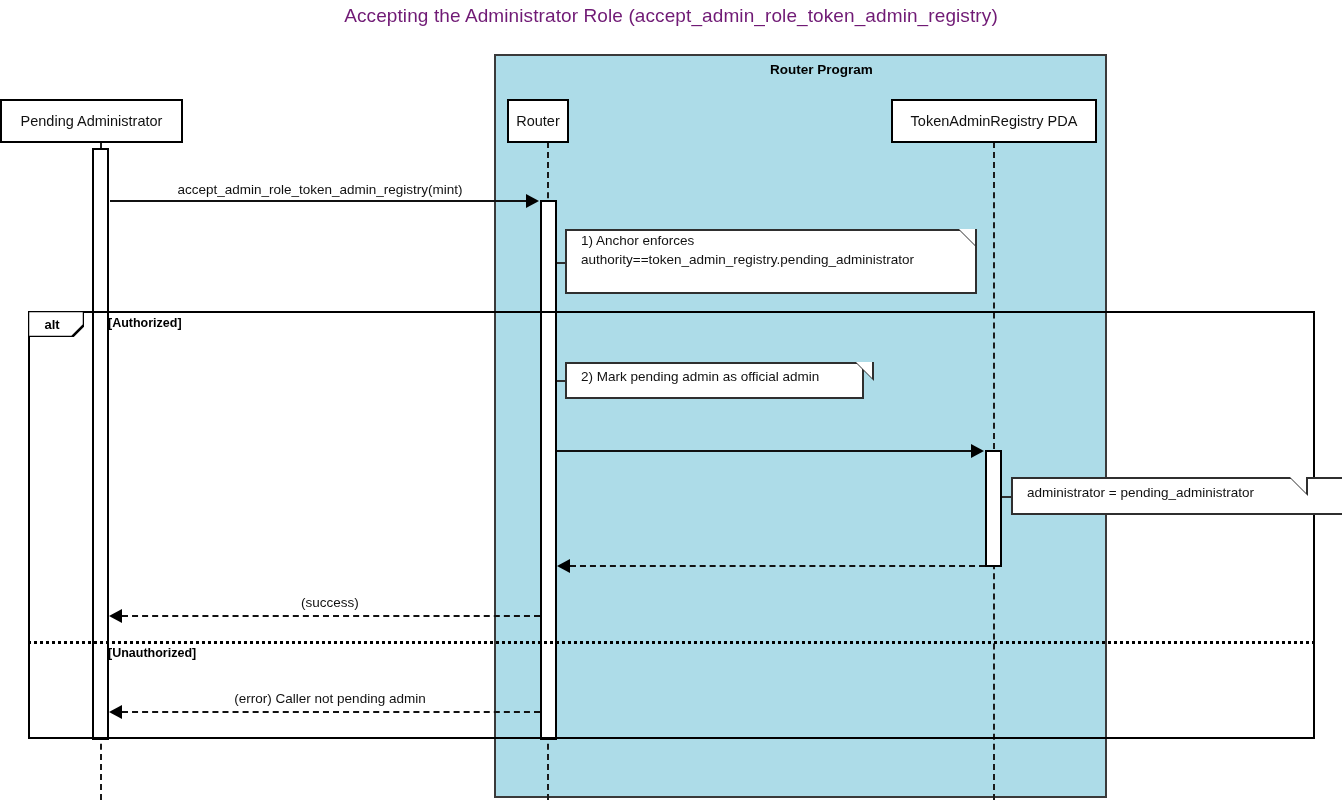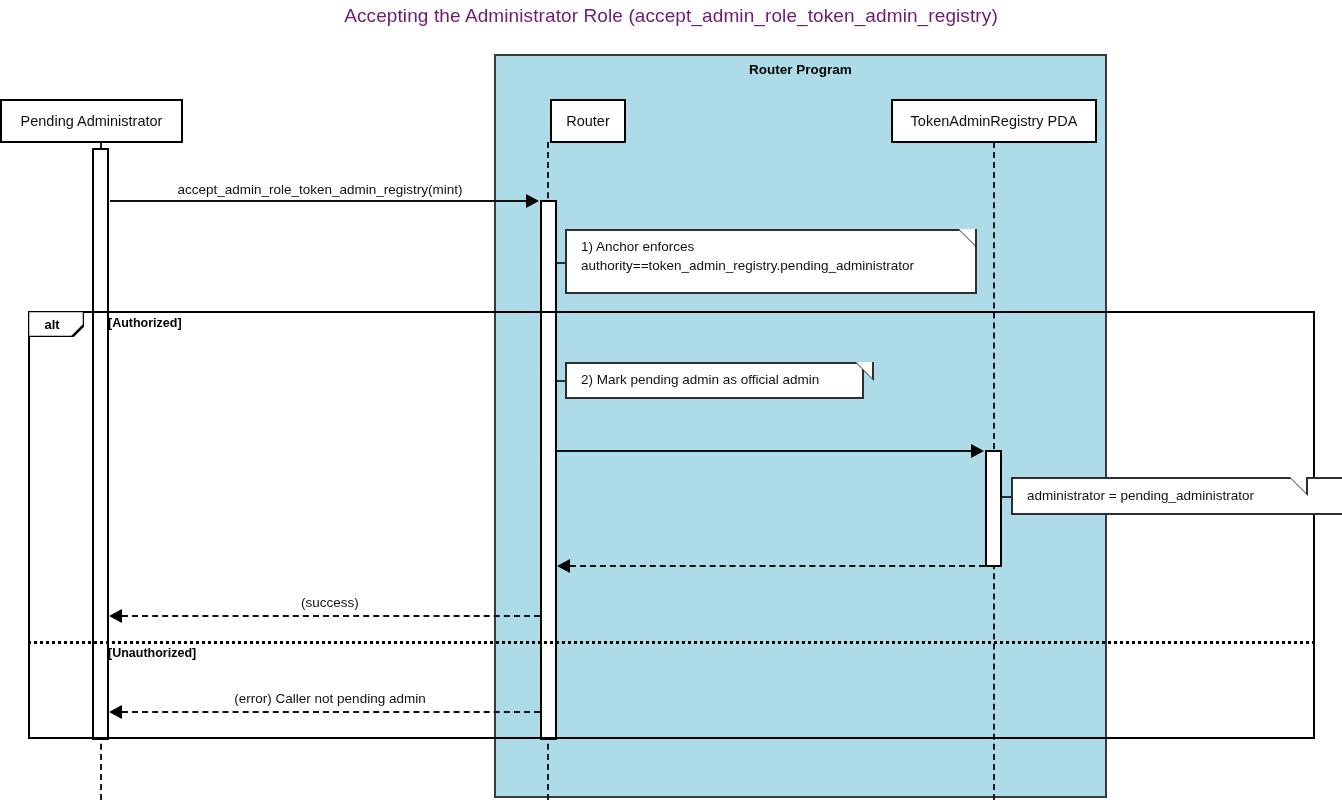--- a/index.html
+++ b/index.html
@@ -39,20 +39,21 @@
   }
   .group-title {
     position: absolute;
     top: 6px;
     left: 0;
     width: 100%;
     text-align: center;
     font-size: 13.5px;
     font-weight: bold;
     color: #000;
+    padding-left: 21px;
   }
 
   
   .participant {
     box-sizing: border-box;
     border: 2px solid #000;
     background: #ffffff;
     display: flex;
     align-items: center;
     justify-content: center;
@@ -102,21 +103,21 @@
   }
 
   
   .note {
     box-sizing: border-box;
     background: #ffffff;
     border: 2px solid #2f2f2f;
     font-size: 13.5px;
     color: #111;
     line-height: 1.38;
-    padding: 7px 11px 7px 14px;
+    padding: 1px 11px 7px 14px;
     white-space: pre-line;
   }
   .note-connector {
     height: 0;
     border-top: 2px solid #2f2f2f;
   }
 
   
   .alt-frame {
     box-sizing: border-box;
@@ -146,21 +147,21 @@
   </div>
 
   <div class="abs lifeline" style="left:100px; top:142px; height:658px;"></div>
   <div class="abs lifeline" style="left:547px; top:142px; height:658px;"></div>
   <div class="abs lifeline" style="left:993px; top:142px; height:658px;"></div>
 
   <div class="abs participant" style="left:0; top:99px; width:183px; height:44px;">
     <span>Pending Administrator</span>
   </div>
 
-  <div class="abs participant" style="left:507px; top:99px; width:76px; height:44px;margin-left:43px;">
+  <div class="abs participant" style="left:507px; top:99px; width:62px; height:44px;">
     <span>Router</span>
   </div>
 
   <div class="abs participant" style="left:891px; top:99px; width:206px; height:44px;">
     <span>TokenAdminRegistry PDA</span>
   </div>
 
   <div class="abs activation" style="left:92px; top:148px; width:17px; height:592px;"></div>
 
   <div class="abs activation" style="left:540px; top:200px; width:17px; height:540px;"></div>

